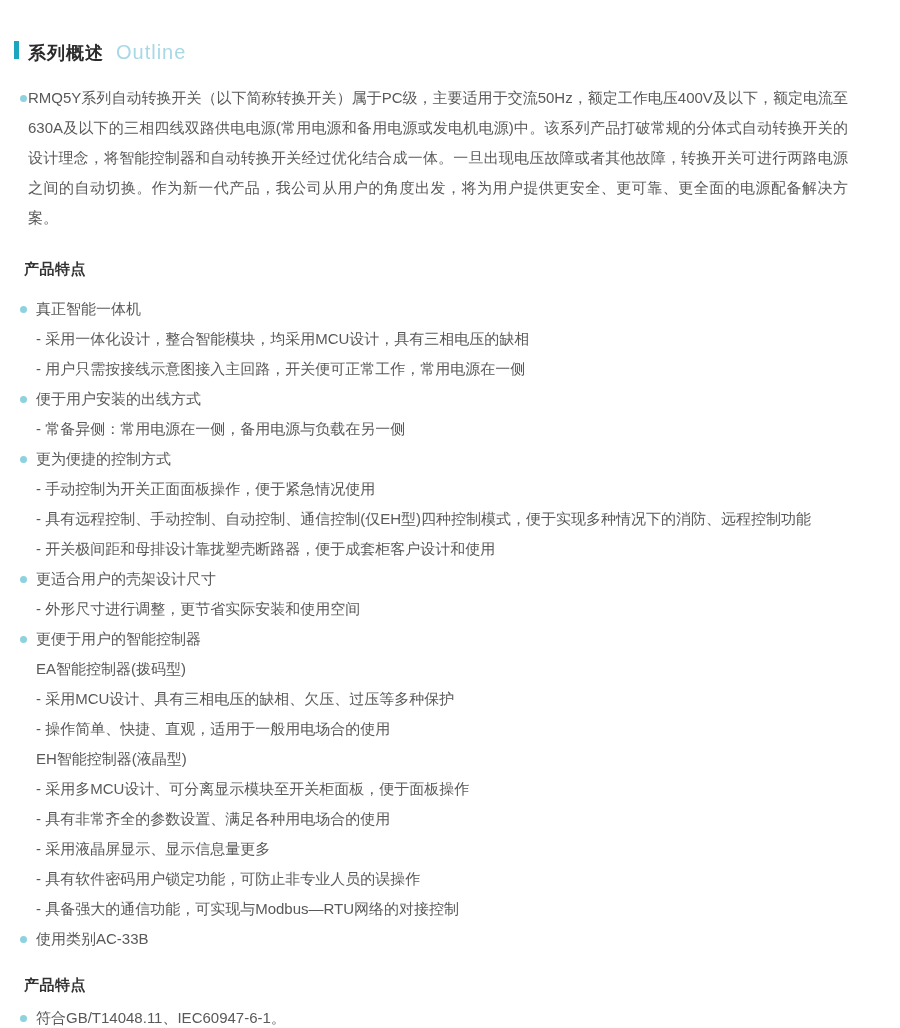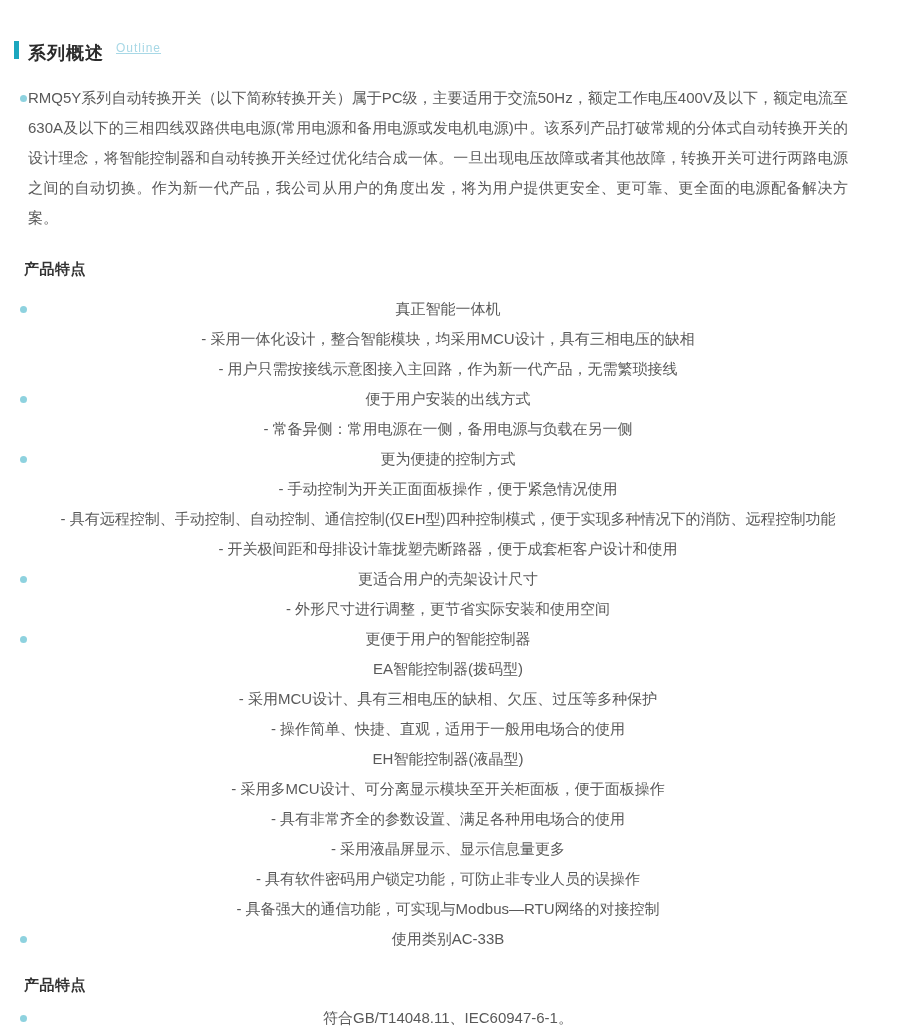--- a/index.html
+++ b/index.html
@@ -33,25 +33,24 @@
     background: var(--accent);
     margin-right: 9px;
   }
   .title-cn {
     font-size: 18px;
     font-weight: 600;
     color: var(--title);
     letter-spacing: 1px;
   }
   .title-en {
-    font-size: 12px;
+    font-size: 20px;
     color: var(--subtitle);
     margin-left: 12px;
     letter-spacing: 1px;
-    text-decoration: underline;
   }
 
   .intro {
     position: relative;
     margin-top: 22px;
     padding-left: 28px;
     padding-right: 52px;
     font-size: 15px;
     line-height: 30px;
     text-align: justify;
@@ -76,21 +75,20 @@
   .standards-heading { margin-top: 22px; }
 
   .list { margin-top: 15px; }
   .standards-list { margin-top: 8px; }
   .li {
     position: relative;
     padding-left: 36px;
     padding-right: 40px;
     font-size: 15px;
     line-height: 30px;
-    text-align: center;
   }
 </style>
 </head>
 <body>
 
 <div class="page">
 
   <div class="section-header">
     <span class="accent-bar"></span>
     <span class="title-cn">系列概述</span>
@@ -111,21 +109,21 @@
         <span class="li-text">真正智能一体机</span>
       </div>
 
       <div class="li li-sub">
         
         <span class="li-text">- 采用一体化设计，整合智能模块，均采用MCU设计，具有三相电压的缺相</span>
       </div>
 
       <div class="li li-sub">
         
-        <span class="li-text">- 用户只需按接线示意图接入主回路，作为新一代产品，无需繁琐接线</span>
+        <span class="li-text">- 用户只需按接线示意图接入主回路，开关便可正常工作，常用电源在一侧</span>
       </div>
 
       <div class="li li-bullet">
         <span class="dot"></span>
         <span class="li-text">便于用户安装的出线方式</span>
       </div>
 
       <div class="li li-sub">
         
         <span class="li-text">- 常备异侧：常用电源在一侧，备用电源与负载在另一侧</span>

